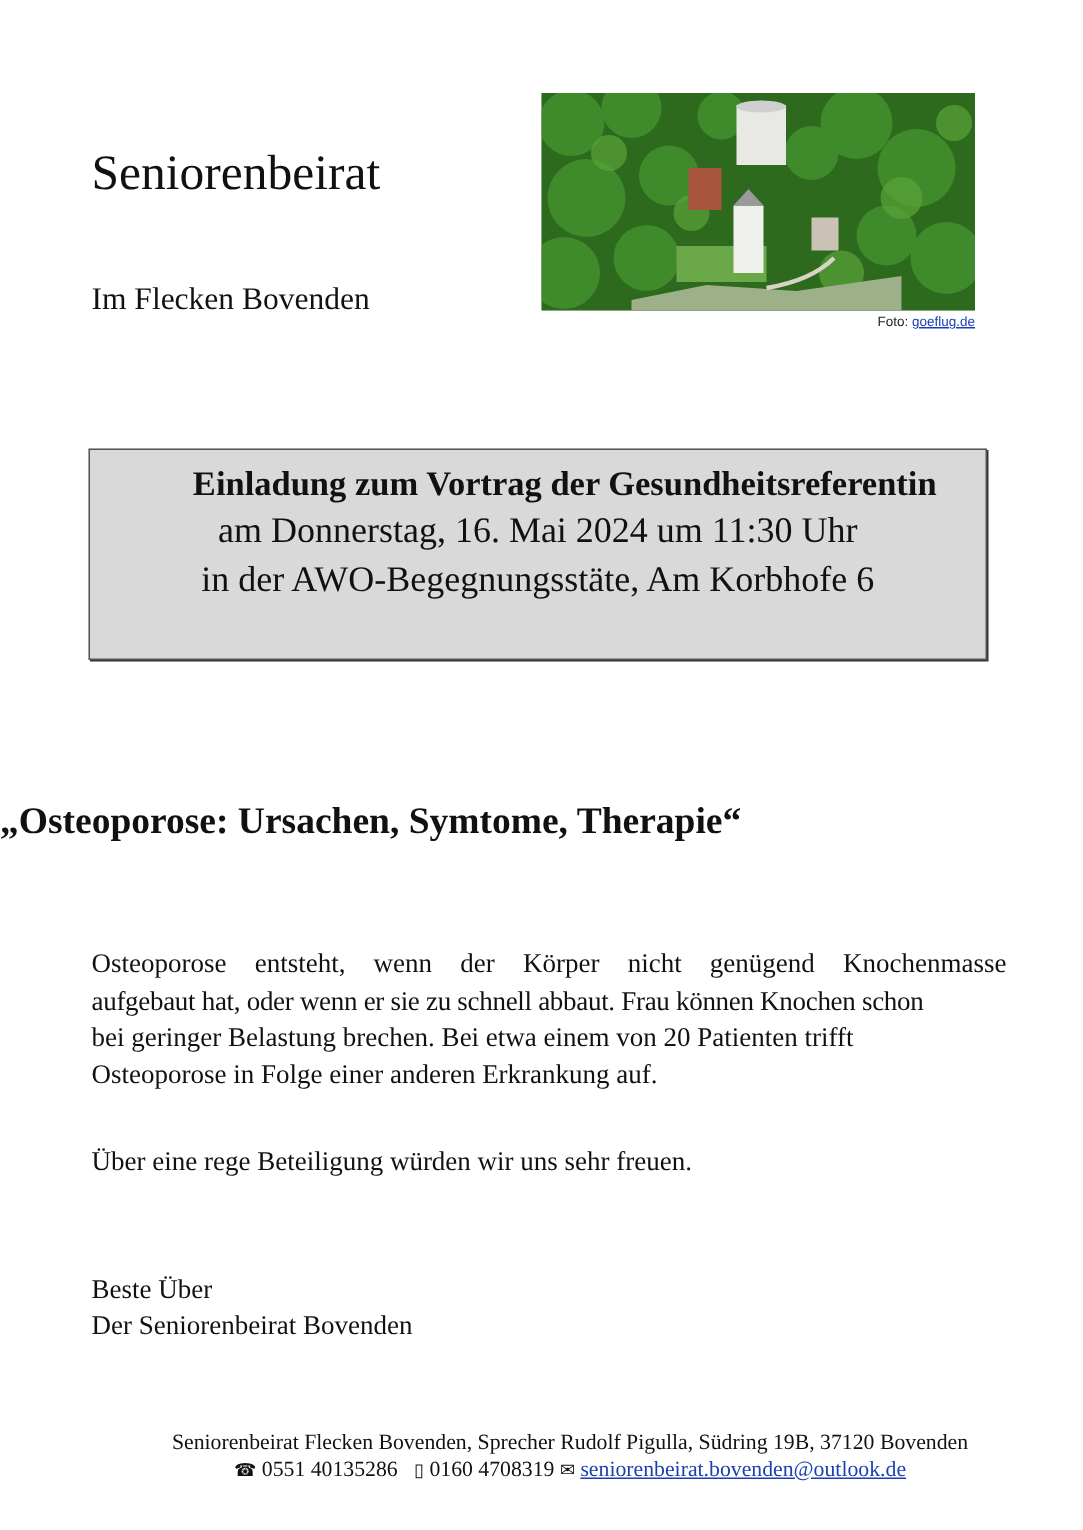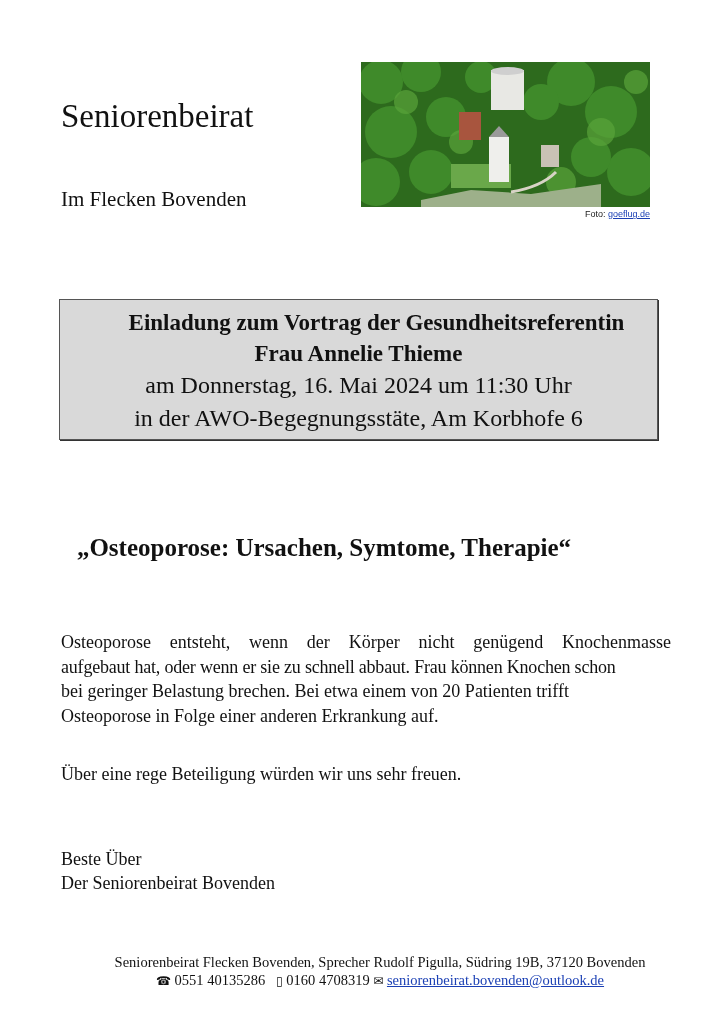--- a/index.html
+++ b/index.html
@@ -9,21 +9,21 @@
   .org-title { left:61px; top:96px; font-size:33px; line-height:40px; white-space:nowrap; }
   .org-sub { left:61px; top:138px; font-size:21px; line-height:26px; white-space:nowrap;margin-top:48px; }
   .photo { left:361px; top:62px; width:289px; height:145px; overflow:hidden; background:#2f6b1f; }
   .photo svg { display:block; }
   .credit { left:520px; top:208px; width:130px; text-align:right; font-family:Liberation Sans, sans-serif; font-size:9px; line-height:12px; color:#222; }
   .credit a { color:#1a3fb4; text-decoration:underline; }
   .invite-box { left:59px; top:299px; width:597px; height:139px; background:#d9d9d9; border:1px solid #555; box-shadow:1px 1px 0 #333; text-align:center; }
   .invite-box .l1 { margin-top:7px; font-weight:bold; font-size:23px; line-height:31px; white-space:nowrap;padding-left:36px; }
   .invite-box .l2 { font-weight:bold; font-size:23px; line-height:31px; }
   .invite-box .l3, .invite-box .l4 { font-size:24px; line-height:33px; white-space:nowrap; }
-  .topic { left:0; top:531px; width:648px; text-align:center; font-weight:bold; font-size:25px; line-height:34px; white-space:nowrap; }
+  .topic { left:0; top:531px; width:648px; font-weight:bold; font-size:25px; line-height:34px; white-space:nowrap; }
   .body-text { left:61px; top:630px; width:610px; font-size:18px; line-height:24.5px; }
   .body-text .just { text-align:justify; text-align-last:justify; }
   .closing { left:61px; top:762px; font-size:18px; line-height:24px; white-space:nowrap; }
   .regards { left:61px; top:847px; font-size:18px; line-height:24px; white-space:nowrap; }
   .footer { left:0; top:953px; width:760px; text-align:center; font-size:14.5px; line-height:18px; white-space:nowrap; }
   .footer a { color:#1a3fb4; text-decoration:underline; }
   .footer .ico { font-family:"DejaVu Sans", sans-serif; font-size:12px; }
 </style>
 </head>
 <body>
@@ -66,21 +66,20 @@
     <path d="M150 130 Q180 125 195 110" stroke="#d8d3c6" stroke-width="3" fill="none"></path>
   </svg>
 </div>
 <div class="abs credit">
   <span>Foto:</span>
   <a>goeflug.de</a>
 </div>
 
 <div class="abs invite-box">
   <div class="l1">Einladung zum Vortrag der Gesundheitsreferentin</div>
-  <div class="l2">Frau Annelie Thieme</div>
   <div class="l3">am Donnerstag, 16. Mai 2024 um 11:30 Uhr</div>
   <div class="l4">in der AWO-Begegnungsstäte, Am Korbhofe 6</div>
 </div>
 
 <div class="abs topic">„Osteoporose: Ursachen, Symtome, Therapie“</div>
 
 <div class="abs body-text">
   <div class="just">Osteoporose entsteht, wenn der Körper nicht genügend Knochenmasse</div>
   <div style="white-space:nowrap;letter-spacing:-0.2px;">aufgebaut hat, oder wenn er sie zu schnell abbaut. Frau können Knochen schon</div>
   <div>bei geringer Belastung brechen. Bei etwa einem von 20 Patienten trifft</div>

